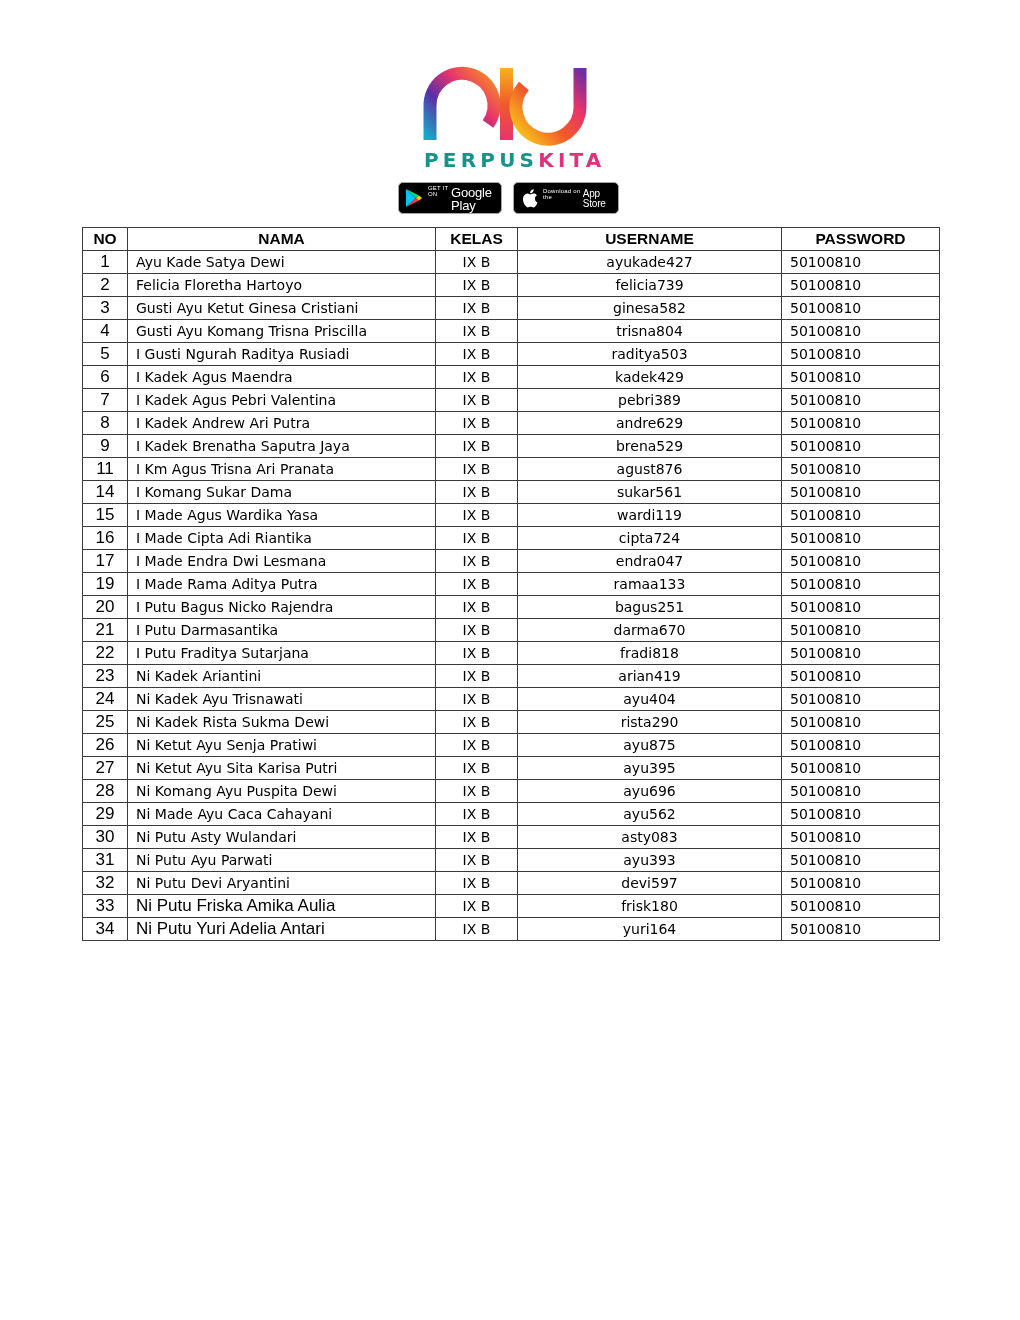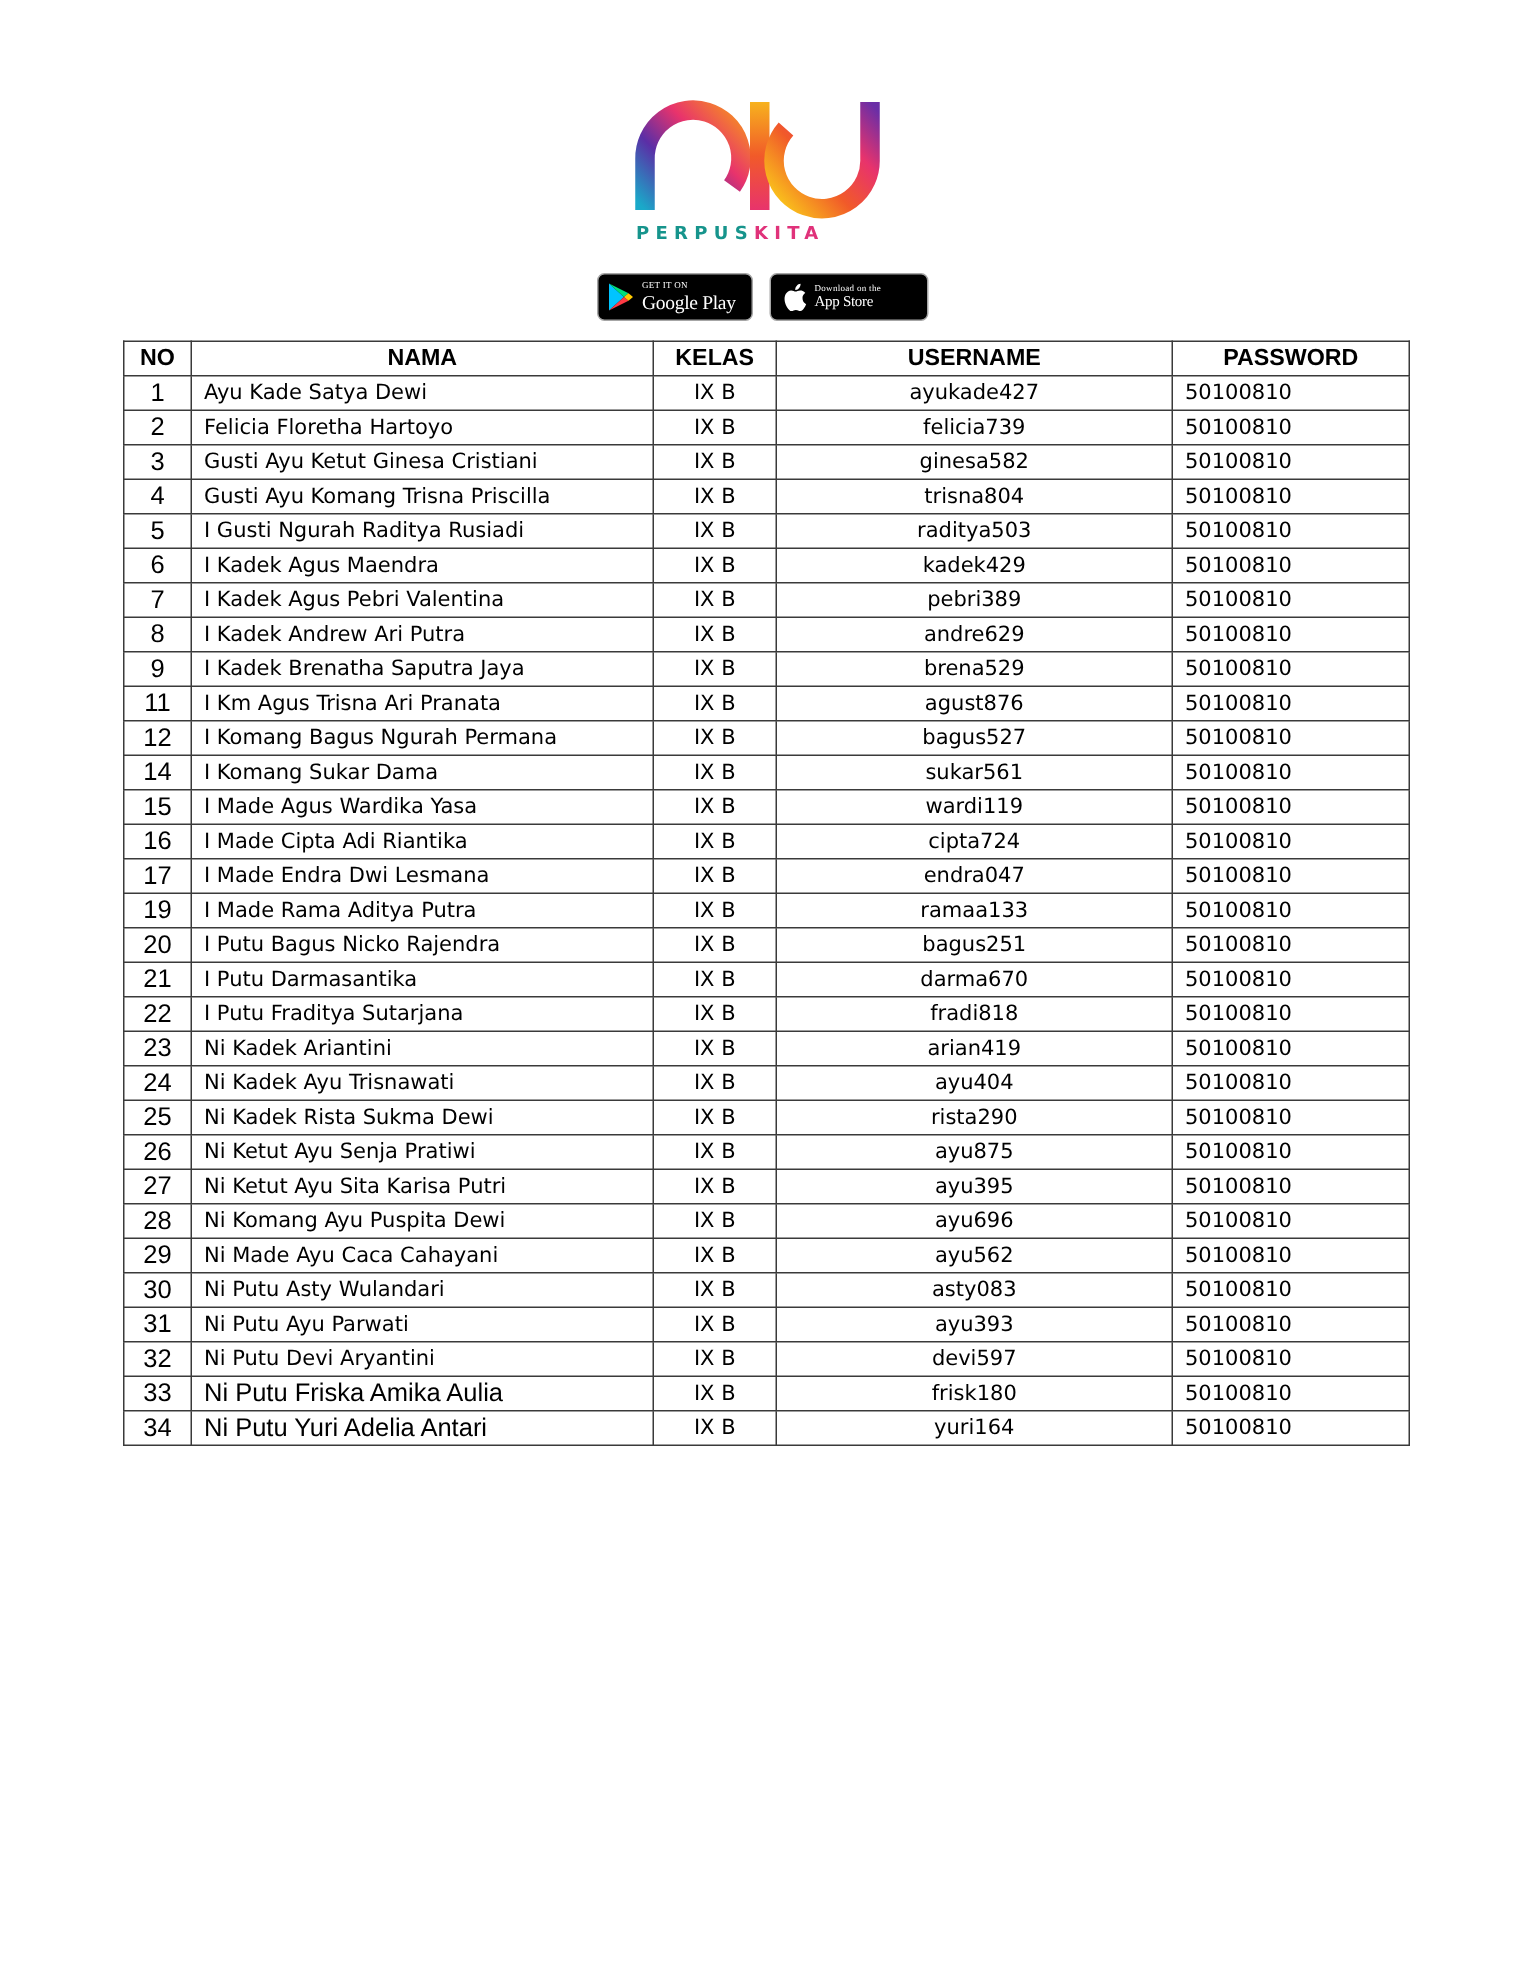--- a/index.html
+++ b/index.html
@@ -1,29 +1,29 @@
 <!DOCTYPE html>
 <html><head>
   <meta charset="utf-8">
   <style>
     html, body { margin: 0; padding: 0; background: #ffffff; }
     body { width: 1020px; height: 1320px; position: relative; overflow: hidden; font-family: "Liberation Sans", sans-serif; color: #000; }
 
     .logo { position: absolute; left: 420px; top: 62px; width: 170px; height: 110px; }
     .logo svg { display: block; }
-    .brand-text { position: absolute; left: 424px; top: 148px; width: 160px; font-family: "DejaVu Sans", sans-serif; font-weight: bold; font-size: 12px; letter-spacing: 4.2px; white-space: nowrap; }
+    .brand-text { position: absolute; left: 424px; top: 148px; width: 160px; font-family: "DejaVu Sans", sans-serif; font-weight: bold; font-size: 20px; letter-spacing: 4.2px; white-space: nowrap; }
     .brand-a { color: #16948c; }
     .brand-b { color: #e0327a; }
 
     .badges { position: absolute; left: 398px; top: 182px; display: flex; gap: 11px; }
     .badge { height: 32px; background: #000; border: 1px solid #a6a6a6; border-radius: 5px; display: flex; align-items: center; box-sizing: border-box; color: #fff; cursor: pointer; }
     .badge.gp { width: 104px; padding-left: 6px; }
     .badge.as { width: 106px; padding-left: 8px; }
     .badge .icon { margin-right: 5px; display: flex; align-items: center; }
-    .badge .txt { display: flex; flex-direction: column; line-height: 1; font-family: Liberation Serif, serif; }
+    .badge .txt { display: flex; flex-direction: row; line-height: 1; }
     .badge .small { font-size: 6px; letter-spacing: 0.2px; }
     .badge .big { font-size: 13px; margin-top: 1px; letter-spacing: -0.2px; }
     .badge.as .big { font-size: 10px; }
 
     table { position: absolute; left: 82px; top: 227px; border-collapse: collapse; table-layout: fixed; width: 857px; }
     th, td { border: 1px solid #3a3a3a; height: 22px; padding: 0; font-size: 15.5px; line-height: 22px; white-space: nowrap; overflow: hidden; }
     th { font-weight: bold; text-align: center; font-family: "Liberation Sans", sans-serif; }
     td { font-family: "DejaVu Sans", sans-serif; font-size: 14px; }
     td.no { text-align: center; font-family: "Liberation Sans", sans-serif; font-size: 17px; }
     td.nama { text-align: left; padding-left: 8px; }
@@ -183,27 +183,20 @@
         <td class="pass">50100810</td>
       </tr>
       <tr>
         <td class="no">11</td>
         <td class="nama">I Km Agus Trisna Ari Pranata</td>
         <td class="kelas">IX B</td>
         <td class="user">agust876</td>
         <td class="pass">50100810</td>
       </tr>
       <tr>
-        <td class="no">12</td>
-        <td class="nama">I Komang Bagus Ngurah Permana</td>
-        <td class="kelas">IX B</td>
-        <td class="user">bagus527</td>
-        <td class="pass">50100810</td>
-      </tr>
-      <tr>
         <td class="no">14</td>
         <td class="nama">I Komang Sukar Dama</td>
         <td class="kelas">IX B</td>
         <td class="user">sukar561</td>
         <td class="pass">50100810</td>
       </tr>
       <tr>
         <td class="no">15</td>
         <td class="nama">I Made Agus Wardika Yasa</td>
         <td class="kelas">IX B</td>

